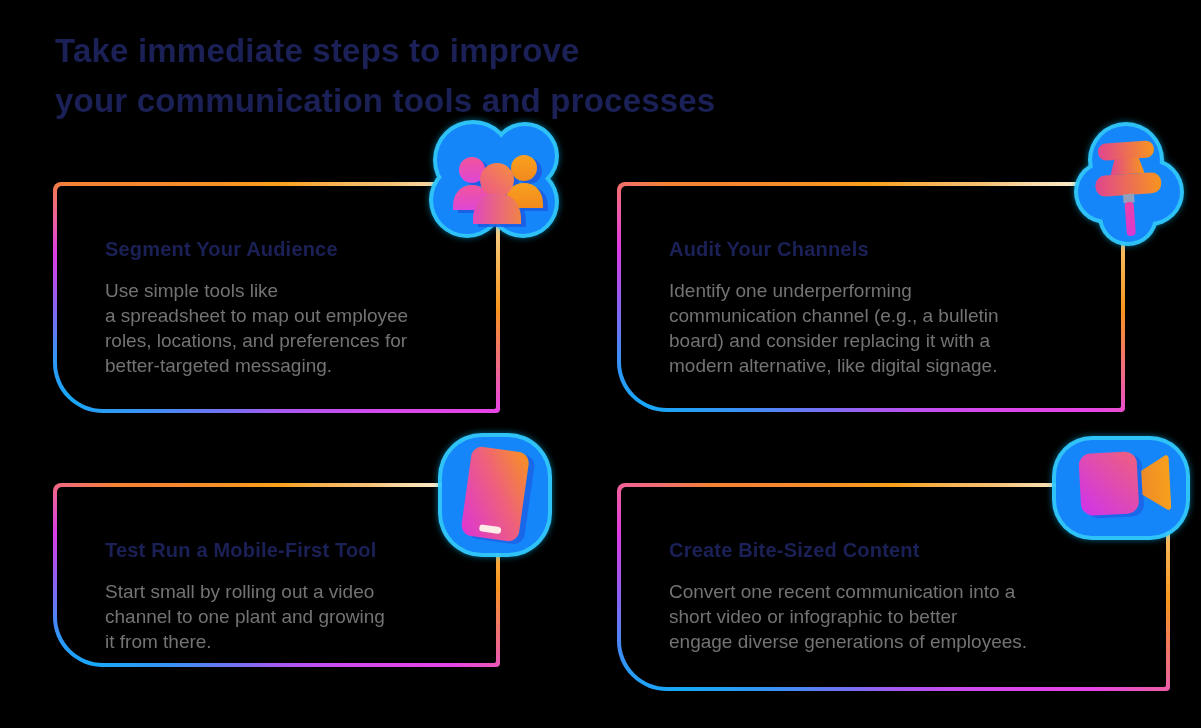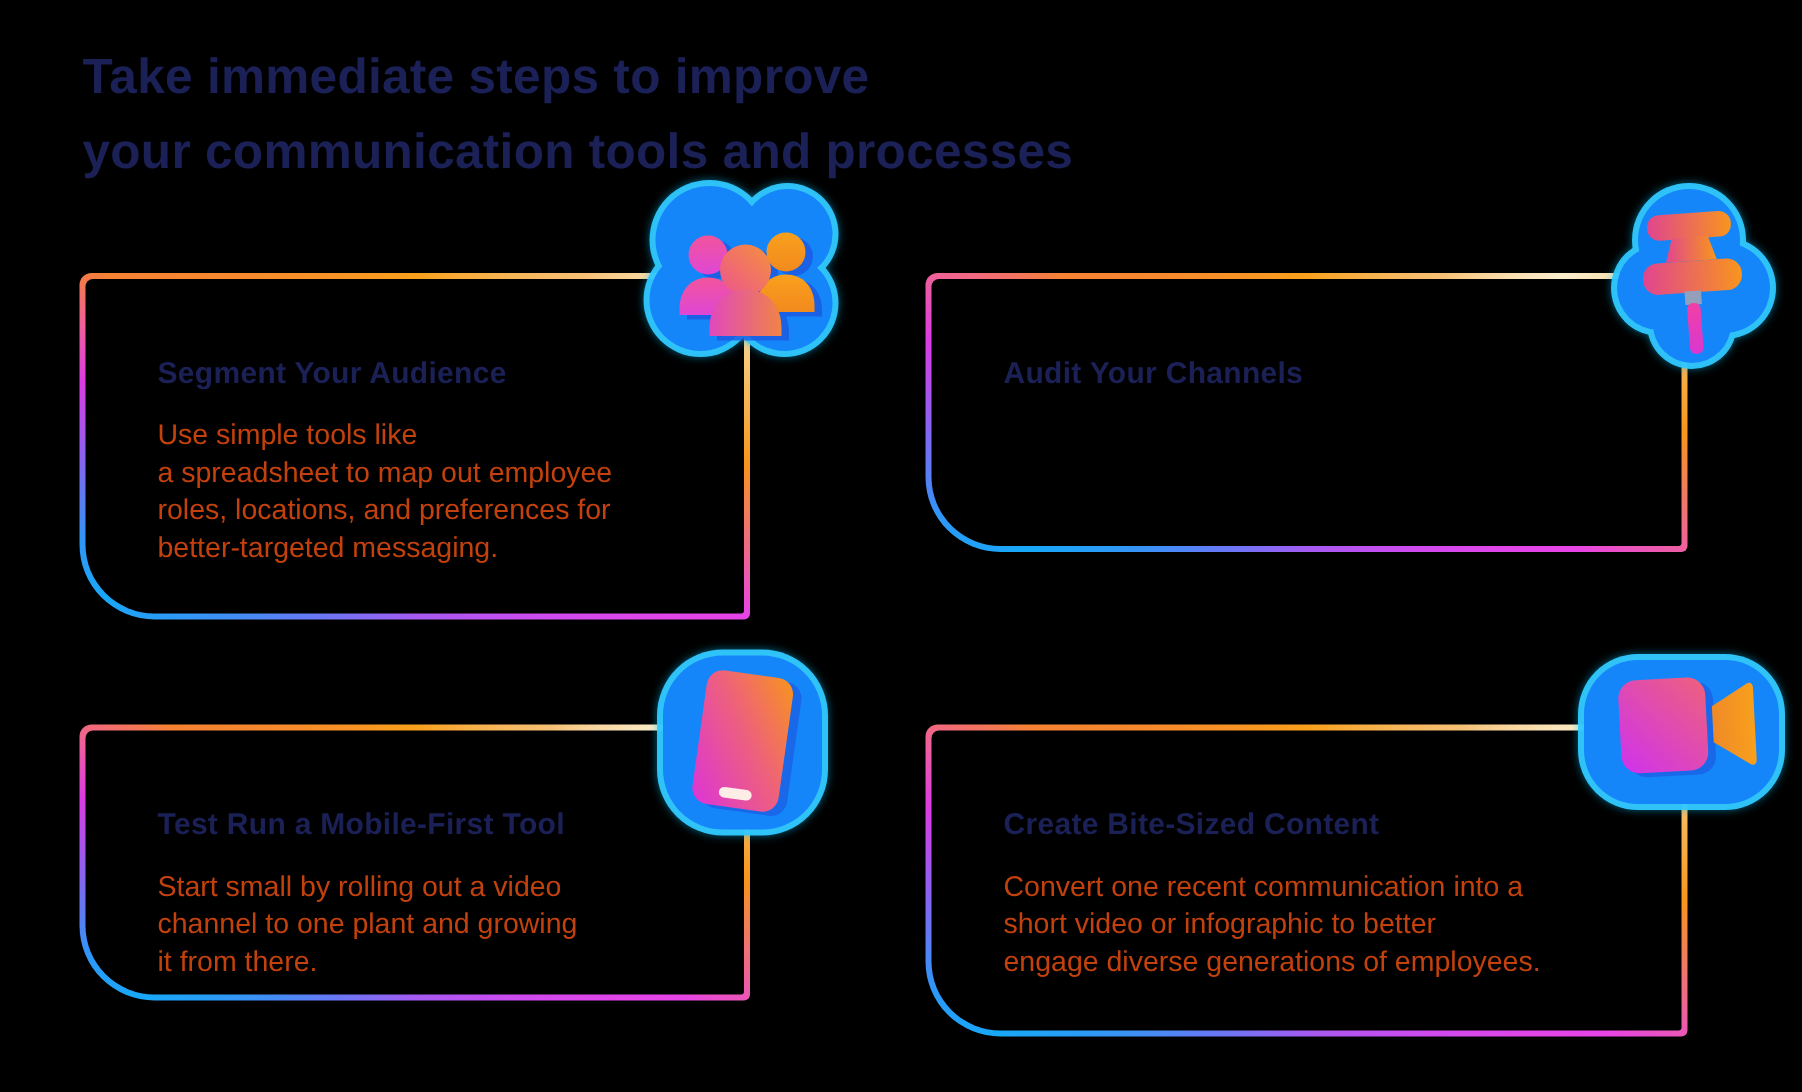--- a/index.html
+++ b/index.html
@@ -35,30 +35,30 @@
       #DC3BE3 281deg,
       #F0609A 290deg,
       #F58233 299deg,
       #F9A01B 360deg);
   }
   .card-inner{
     position:absolute;inset:4px;background:#000000;
     border-radius:5px 7px 2px 46px;
   }
   .card1{left:53px;top:182px;width:447px;height:231px;}
-  .card2{left:617px;top:182px;width:508px;height:186px;}
+  .card2{left:617px;top:182px;width:508px;height:230px;}
   .card3{left:53px;top:483px;width:447px;height:184px;}
-  .card4{left:617px;top:483px;width:508px;height:208px;}
+  .card4{left:617px;top:483px;width:508px;height:208px;padding-left:45px;}
   .card-heading{
     position:absolute;left:48px;top:52px;margin:0;
     font-size:20px;font-weight:700;color:#1B2157;letter-spacing:.2px;
   }
   .card-body{
     position:absolute;left:48px;top:92px;margin:0;width:440px;
-    font-size:19px;line-height:25px;color:#c2410c;white-space:pre-line;
+    font-size:19px;line-height:25px;color:#737373;white-space:pre-line;
   }
   
   .icon{position:absolute;z-index:5;}
   .icon svg{display:block;filter:drop-shadow(0 0 3px rgba(0,195,255,.55));}
   .icon-audience{left:425px;top:116px;}
   .icon-pushpin{left:1068px;top:118px;}
   .icon-phone{left:430px;top:427px;}
   .icon-video{left:1048px;top:430px;}
 </style>
 </head>
@@ -73,20 +73,24 @@
     <p class="card-body">Use simple tools like
 a spreadsheet to map out employee
 roles, locations, and preferences for
 better-targeted messaging.</p>
   </div>
 </div>
 
 <div class="card card2">
   <div class="card-inner">
     <h2 class="card-heading">Audit Your Channels</h2>
+    <p class="card-body">Identify one underperforming
+communication channel (e.g., a bulletin
+board) and consider replacing it with a
+modern alternative, like digital signage.</p>
   </div>
 </div>
 
 <div class="card card3">
   <div class="card-inner">
     <h2 class="card-heading">Test Run a Mobile-First Tool</h2>
     <p class="card-body">Start small by rolling out a video
 channel to one plant and growing
 it from there.</p>
   </div>

